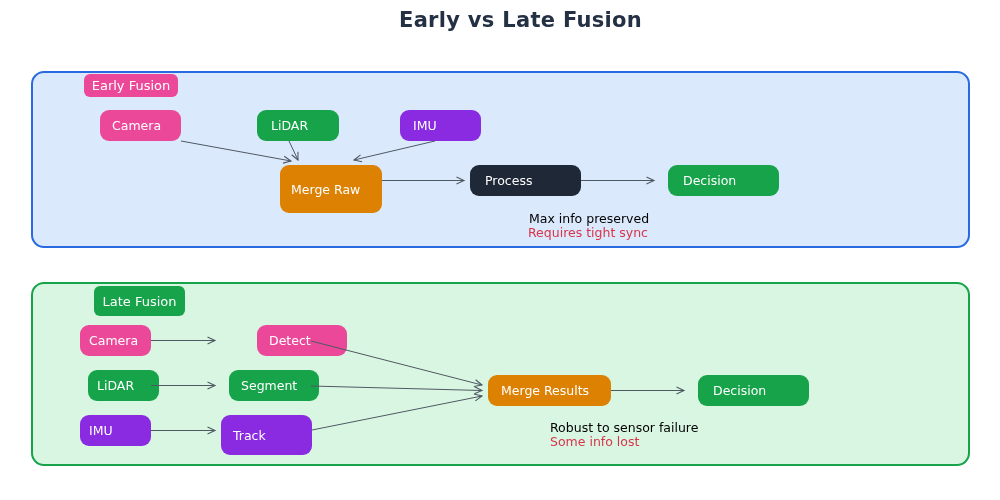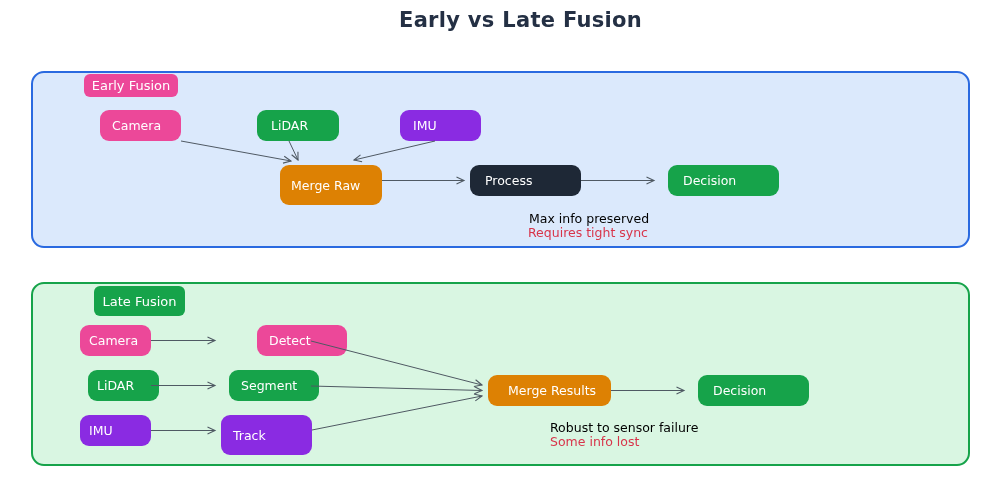--- a/index.html
+++ b/index.html
@@ -57,37 +57,37 @@
 <body>
 
 <div id="title">Early vs Late Fusion</div>
 
 <div id="early-panel" class="panel"></div>
 <div class="panel-label blue" style="left:84px; top:74px; width:94px; height:23px;">Early Fusion</div>
 
 <div class="node blue" style="left:100px; top:110px; width:81px;  height:31px; padding-left:12px;">Camera</div>
 <div class="node green" style="left:249px; top:110px; width:82px;  height:31px; padding-left:14px;">LiDAR</div>
 <div class="node purple" style="left:400px; top:110px; width:81px;  height:31px; padding-left:13px;">IMU</div>
-<div class="node orange" style="left:280px; top:165px; width:102px; height:40px; padding-left:11px;">Merge Raw</div>
+<div class="node orange" style="left:280px; top:165px; width:102px; height:48px; padding-left:11px;">Merge Raw</div>
 <div class="node dark" style="left:470px; top:165px; width:111px; height:31px; padding-left:15px;">Process</div>
 <div class="node green" style="left:660px; top:165px; width:111px; height:31px; padding-left:15px;">Decision</div>
 
 <div class="note note-pro" style="left:529px; top:211px;">Max info preserved</div>
 <div class="note note-con" style="left:528px; top:225px;">Requires tight sync</div>
 
 <div id="late-panel" class="panel"></div>
 <div class="panel-label green" style="left:86px; top:286px; width:91px; height:30px;">Late Fusion</div>
 
 <div class="node blue" style="left:80px;  top:325px; width:71px;  height:31px; padding-left:9px;">Camera</div>
 <div class="node blue" style="left:221px; top:325px; width:90px;  height:31px; padding-left:12px;margin-left:36px;">Detect</div>
 <div class="node green" style="left:80px;  top:370px; width:71px;  height:31px; padding-left:9px;">LiDAR</div>
 <div class="node green" style="left:221px; top:370px; width:90px;  height:31px; padding-left:12px;">Segment</div>
 <div class="node purple" style="left:80px;  top:415px; width:71px;  height:31px; padding-left:9px;">IMU</div>
 <div class="node purple" style="left:221px; top:415px; width:91px;  height:40px; padding-left:12px;">Track</div>
-<div class="node orange" style="left:488px; top:375px; width:123px; height:31px; padding-left:20px;">Merge Results</div>
+<div class="node orange" style="left:488px; top:375px; width:123px; height:31px; padding-left:13px;">Merge Results</div>
 <div class="node green" style="left:690px; top:375px; width:111px; height:31px; padding-left:15px;">Decision</div>
 
 <div class="note note-pro" style="left:550px; top:420px;">Robust to sensor failure</div>
 <div class="note note-con" style="left:550px; top:434px;">Some info lost</div>
 
 <svg id="edges" width="1000" height="500" viewBox="0 0 1000 500">
   <defs>
     <marker id="arrow" viewBox="0 0 10 10" refX="8.5" refY="5" markerWidth="10" markerHeight="10" orient="auto">
       <path d="M1,1.5 L8.5,5 L1,8.5" fill="none" stroke="#4f5963" stroke-width="1.1"></path>
     </marker>

